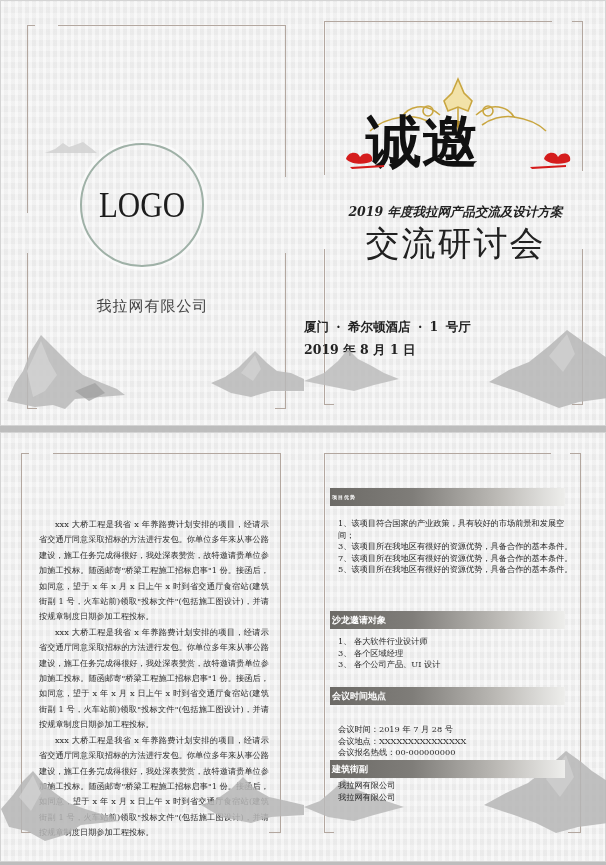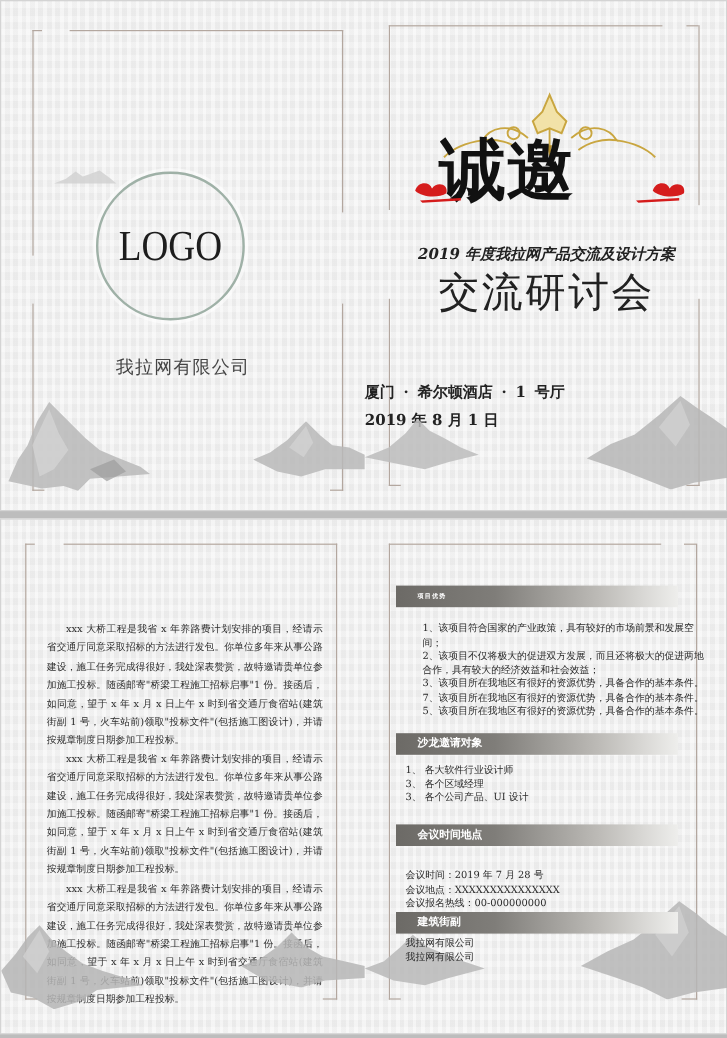--- a/index.html
+++ b/index.html
@@ -37,21 +37,21 @@
   .venue { position:absolute; left:0; width:303px; top:318px; text-align:left; font-size:12.5px; font-weight:bold; color:#222; word-spacing:3px; }
   .date { position:absolute; left:0; width:303px; top:341px; text-align:left; font-size:12.5px; font-weight:bold; color:#222; }
 
   
   .body-text { position:absolute; left:38px; top:84px; width:230px; font-size:8.2px; line-height:15.4px; color:#2d2d2d; text-align:justify; }
   .body-text p { text-indent:16px; }
 
   
   .sec-head { position:absolute; left:330px; width:235px; height:18px;
     background:linear-gradient(90deg,#6c6a66 0%,#7f7d79 35%,#bdbbb7 72%,#eeeeec 100%);
-    color:#fff; font-size:9px; font-weight:bold; padding-left:18px; line-height:18px; font-family:"DejaVu Sans","Liberation Sans",sans-serif; }
+    color:#fff; font-size:9px; font-weight:bold; padding-left:2px; line-height:18px; font-family:"DejaVu Sans","Liberation Sans",sans-serif; }
   .sec-head.small-text { font-size:5px; letter-spacing:1px; }
   .sec-body { position:absolute; left:338px; font-size:8.2px; line-height:11.5px; color:#2a2a2a; }
   .sec-body .item { white-space:nowrap; }
   .sec-body.wide { width:240px; }
   .sec-body.wide .item { white-space:normal; }
 </style>
 </head>
 <body>
 
 <div class="sheet top">
@@ -173,23 +173,22 @@
       <path d="M0 32 L16 26 L30 14 L40 4 L52 14 L66 20 L82 26 L100 32 L70 40 L50 46 L24 42 Z" fill="#b8b8b8" opacity="0.85"></path>
     </svg>
     <svg class="mtn" style="left:180px;top:316px;" width="123" height="84">
       <path d="M0 56 L22 44 L44 34 L64 18 L82 2 L96 12 L108 22 L123 32 L123 74 L94 78 L72 84 L52 74 L30 66 Z" fill="#b6b6b6" opacity="0.85"></path>
       <path d="M62 30 L82 6 L90 28 L76 48 Z" fill="#d2d2d2" opacity="0.7"></path>
     </svg>
   </div>
 </div>
 
 <div class="sec-head small-text" style="top:488px;">项目优势</div>
-<div class="sec-body wide" style="top:518px;margin-left:14px;">
+<div class="sec-body wide" style="top:518px;">
   <div class="item">1、该项目符合国家的产业政策，具有较好的市场前景和发展空间；</div>
-  <div class="item">2、该项目不仅将极大的促进双方发展，而且还将极大的促进两地合作，具有较大的经济效益和社会效益；</div>
   <div class="item">3、该项目所在我地区有很好的资源优势，具备合作的基本条件。</div>
   <div class="item">7、该项目所在我地区有很好的资源优势，具备合作的基本条件。</div>
   <div class="item">5、该项目所在我地区有很好的资源优势，具备合作的基本条件。</div>
 </div>
 
 <div class="sec-head" style="top:611px;">沙龙邀请对象</div>
 <div class="sec-body" style="top:636px;">
   <div class="item">1、 各大软件行业设计师</div>
   <div class="item">3、 各个区域经理</div>
   <div class="item">3、 各个公司产品、UI  设计</div>

